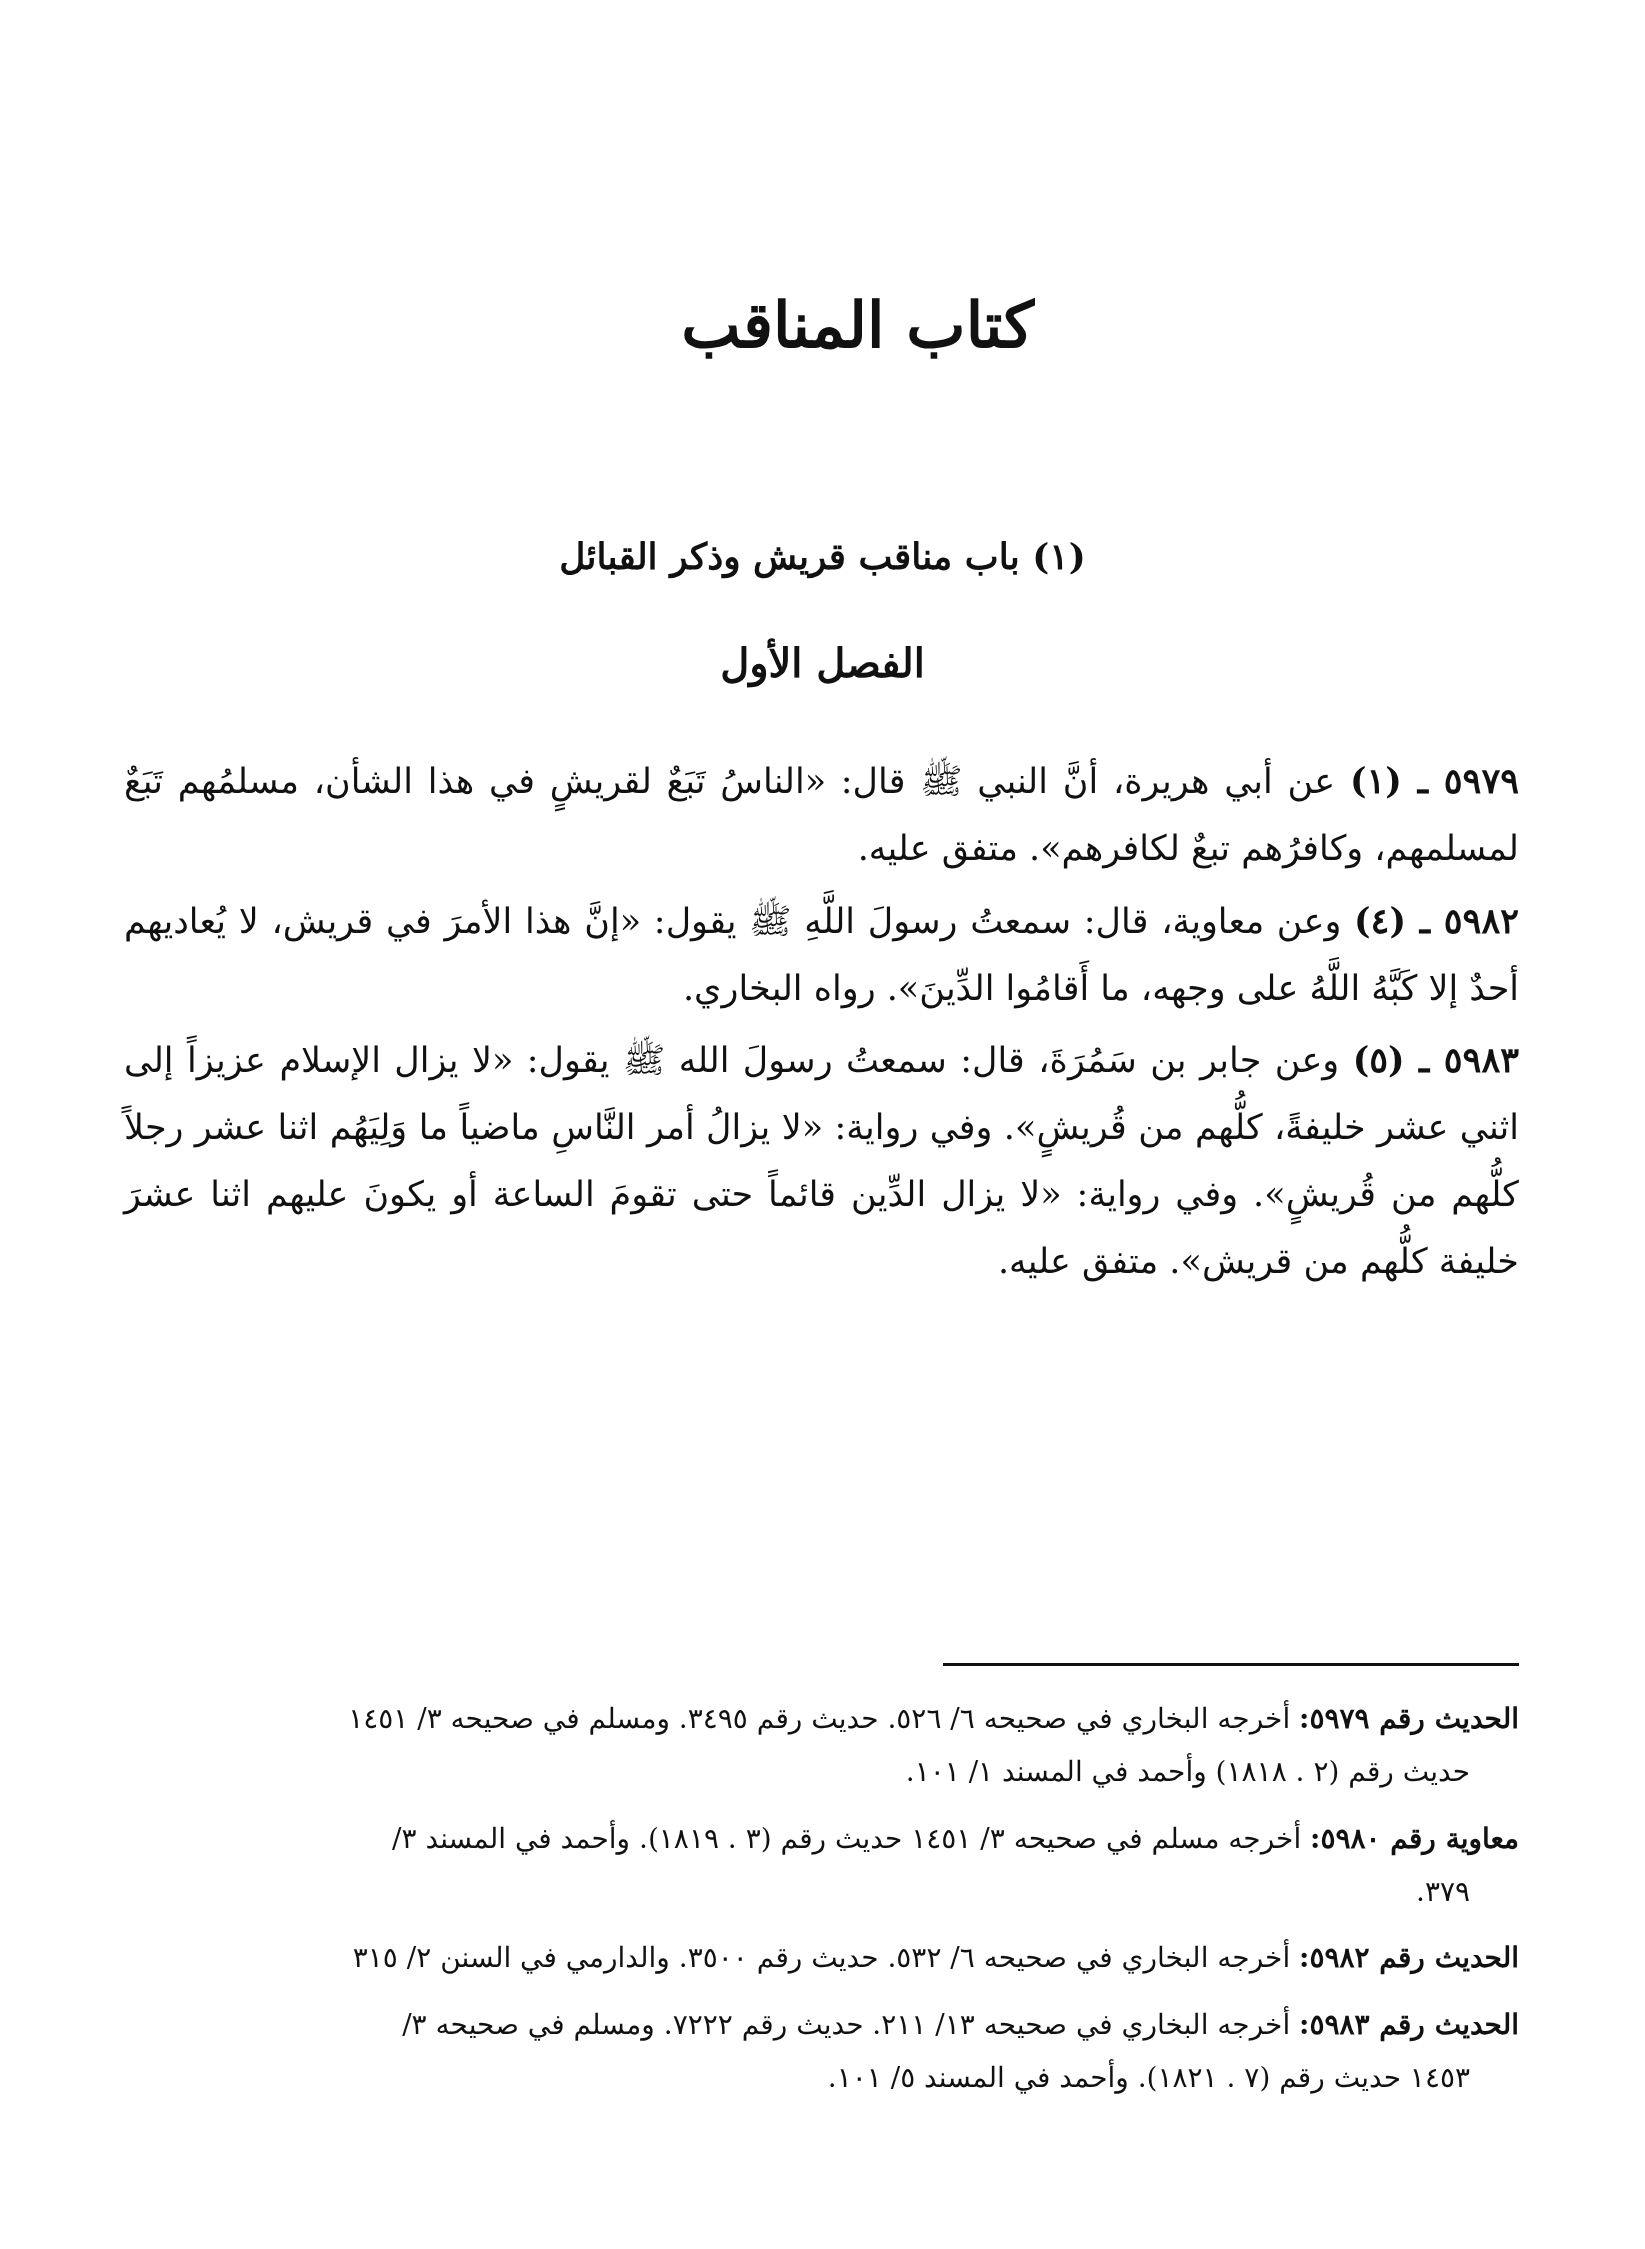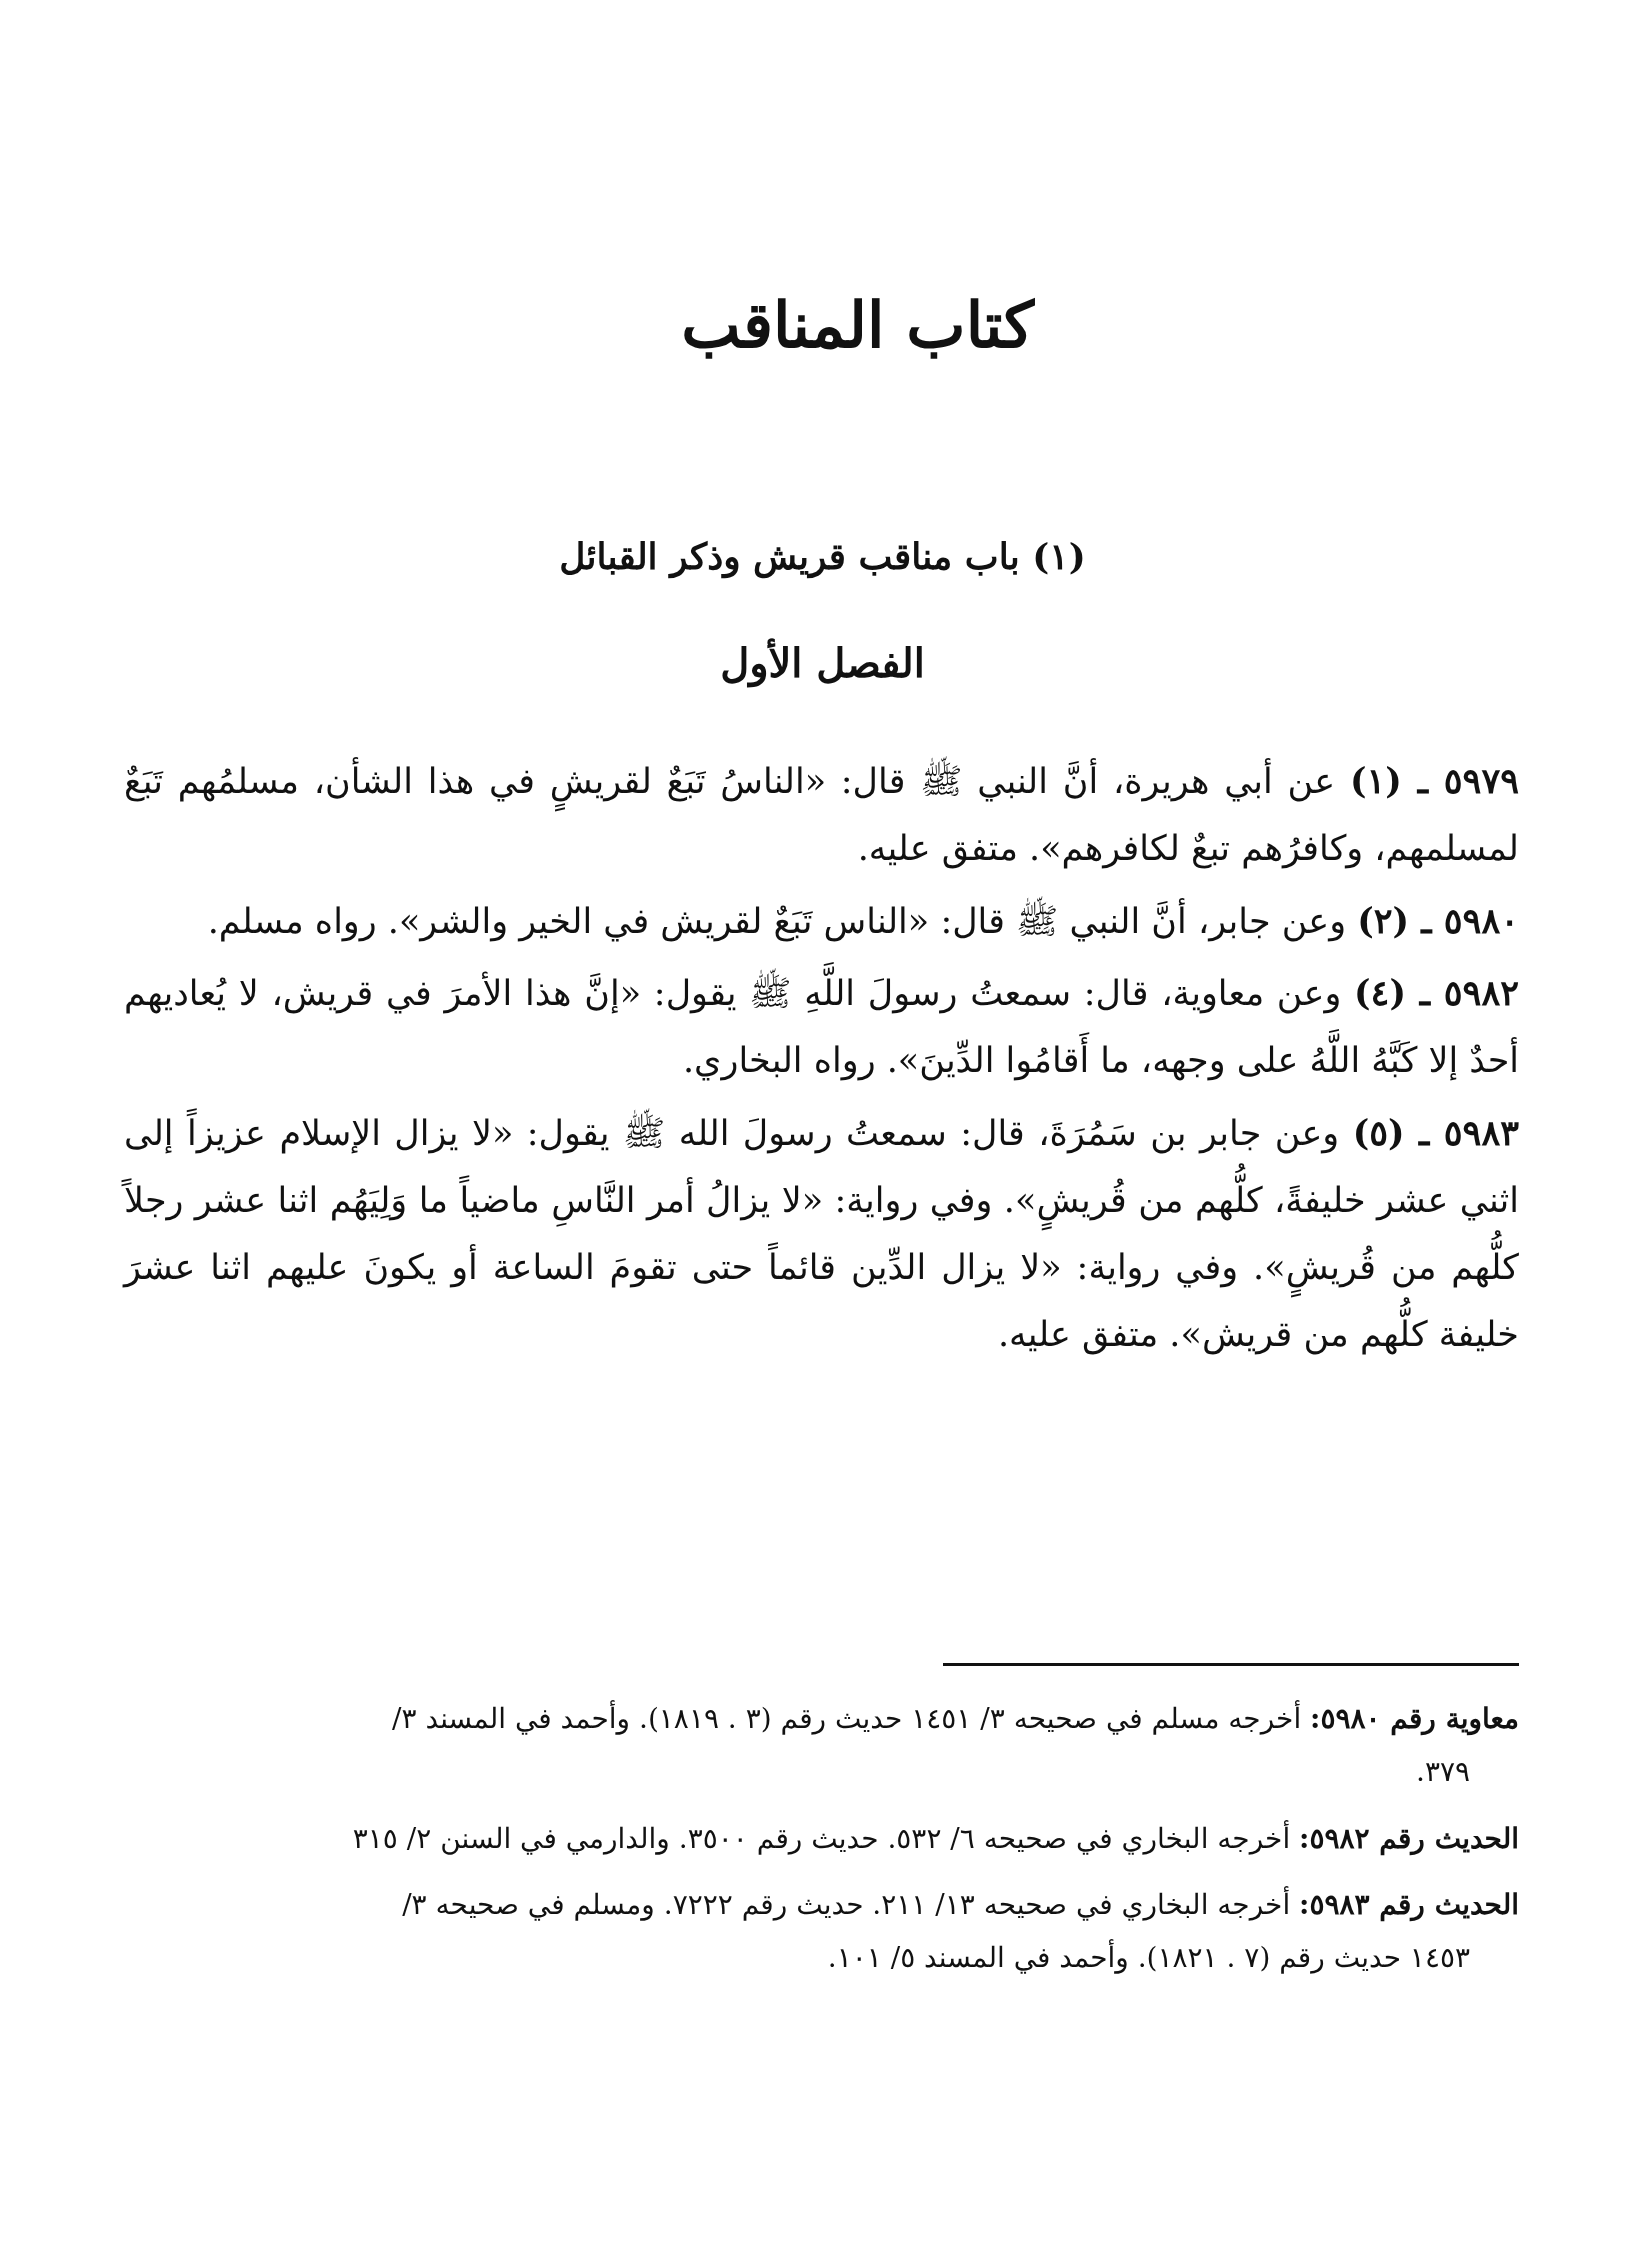--- a/index.html
+++ b/index.html
@@ -49,36 +49,37 @@
   <div class="book-title">كتاب المناقب</div>
   <div class="chapter-title">(١) باب مناقب قريش وذكر القبائل</div>
   <div class="section-title">الفصل الأول</div>
 
   <div class="body-text">
     <p class="hadith">
       <span class="hadith-num">٥٩٧٩ ـ (١)</span>
       <span>عن أبي هريرة، أنَّ النبي ﷺ قال: «الناسُ تَبَعٌ لقريشٍ في هذا الشأن، مسلمُهم تَبَعٌ لمسلمهم، وكافرُهم تبعٌ لكافرهم». متفق عليه.</span>
     </p>
     <p class="hadith">
-      <span class="hadith-num">٥٩٨٠ ـ (٢)</span>
-      <span>وعن جابر، أنَّ النبي ﷺ قال: «الناس تَبَعٌ لقريش في الخير والشر». رواه مسلم.</span>
-    </p>
-    <p class="hadith">
       <span class="hadith-num">٥٩٨٢ ـ (٤)</span>
       <span>وعن معاوية، قال: سمعتُ رسولَ اللَّهِ ﷺ يقول: «إنَّ هذا الأمرَ في قريش، لا يُعاديهم أحدٌ إلا كَبَّهُ اللَّهُ على وجهه، ما أَقامُوا الدِّينَ». رواه البخاري.</span>
     </p>
     <p class="hadith">
       <span class="hadith-num">٥٩٨٣ ـ (٥)</span>
       <span>وعن جابر بن سَمُرَةَ، قال: سمعتُ رسولَ الله ﷺ يقول: «لا يزال الإسلام عزيزاً إلى اثني عشر خليفةً، كلُّهم من قُريشٍ». وفي رواية: «لا يزالُ أمر النَّاسِ ماضياً ما وَلِيَهُم اثنا عشر رجلاً كلُّهم من قُريشٍ». وفي رواية: «لا يزال الدِّين قائماً حتى تقومَ الساعة أو يكونَ عليهم اثنا عشرَ خليفة كلُّهم من قريش». متفق عليه.</span>
     </p>
   </div>
 
   <div class="rule"></div>
 
   <div class="footnotes">
+    <div class="fn">
+      <span class="fn-label">الحديث رقم ٥٩٧٩:</span>
+      <span>أخرجه البخاري في صحيحه ٦/ ٥٢٦. حديث رقم ٣٤٩٥. ومسلم في صحيحه ٣/ ١٤٥١</span>
+      <span class="fn-cont">حديث رقم (٢ . ١٨١٨) وأحمد في المسند ١/ ١٠١.</span>
+    </div>
     <div class="fn">
       <span class="fn-label">معاوية رقم ٥٩٨٠:</span>
       <span>أخرجه مسلم في صحيحه ٣/ ١٤٥١ حديث رقم (٣ . ١٨١٩). وأحمد في المسند ٣/</span>
       <span class="fn-cont">٣٧٩.</span>
     </div>
     <div class="fn">
       <span class="fn-label">الحديث رقم ٥٩٨٢:</span>
       <span>أخرجه البخاري في صحيحه ٦/ ٥٣٢. حديث رقم ٣٥٠٠. والدارمي في السنن ٢/ ٣١٥</span>
     </div>
     <div class="fn">

